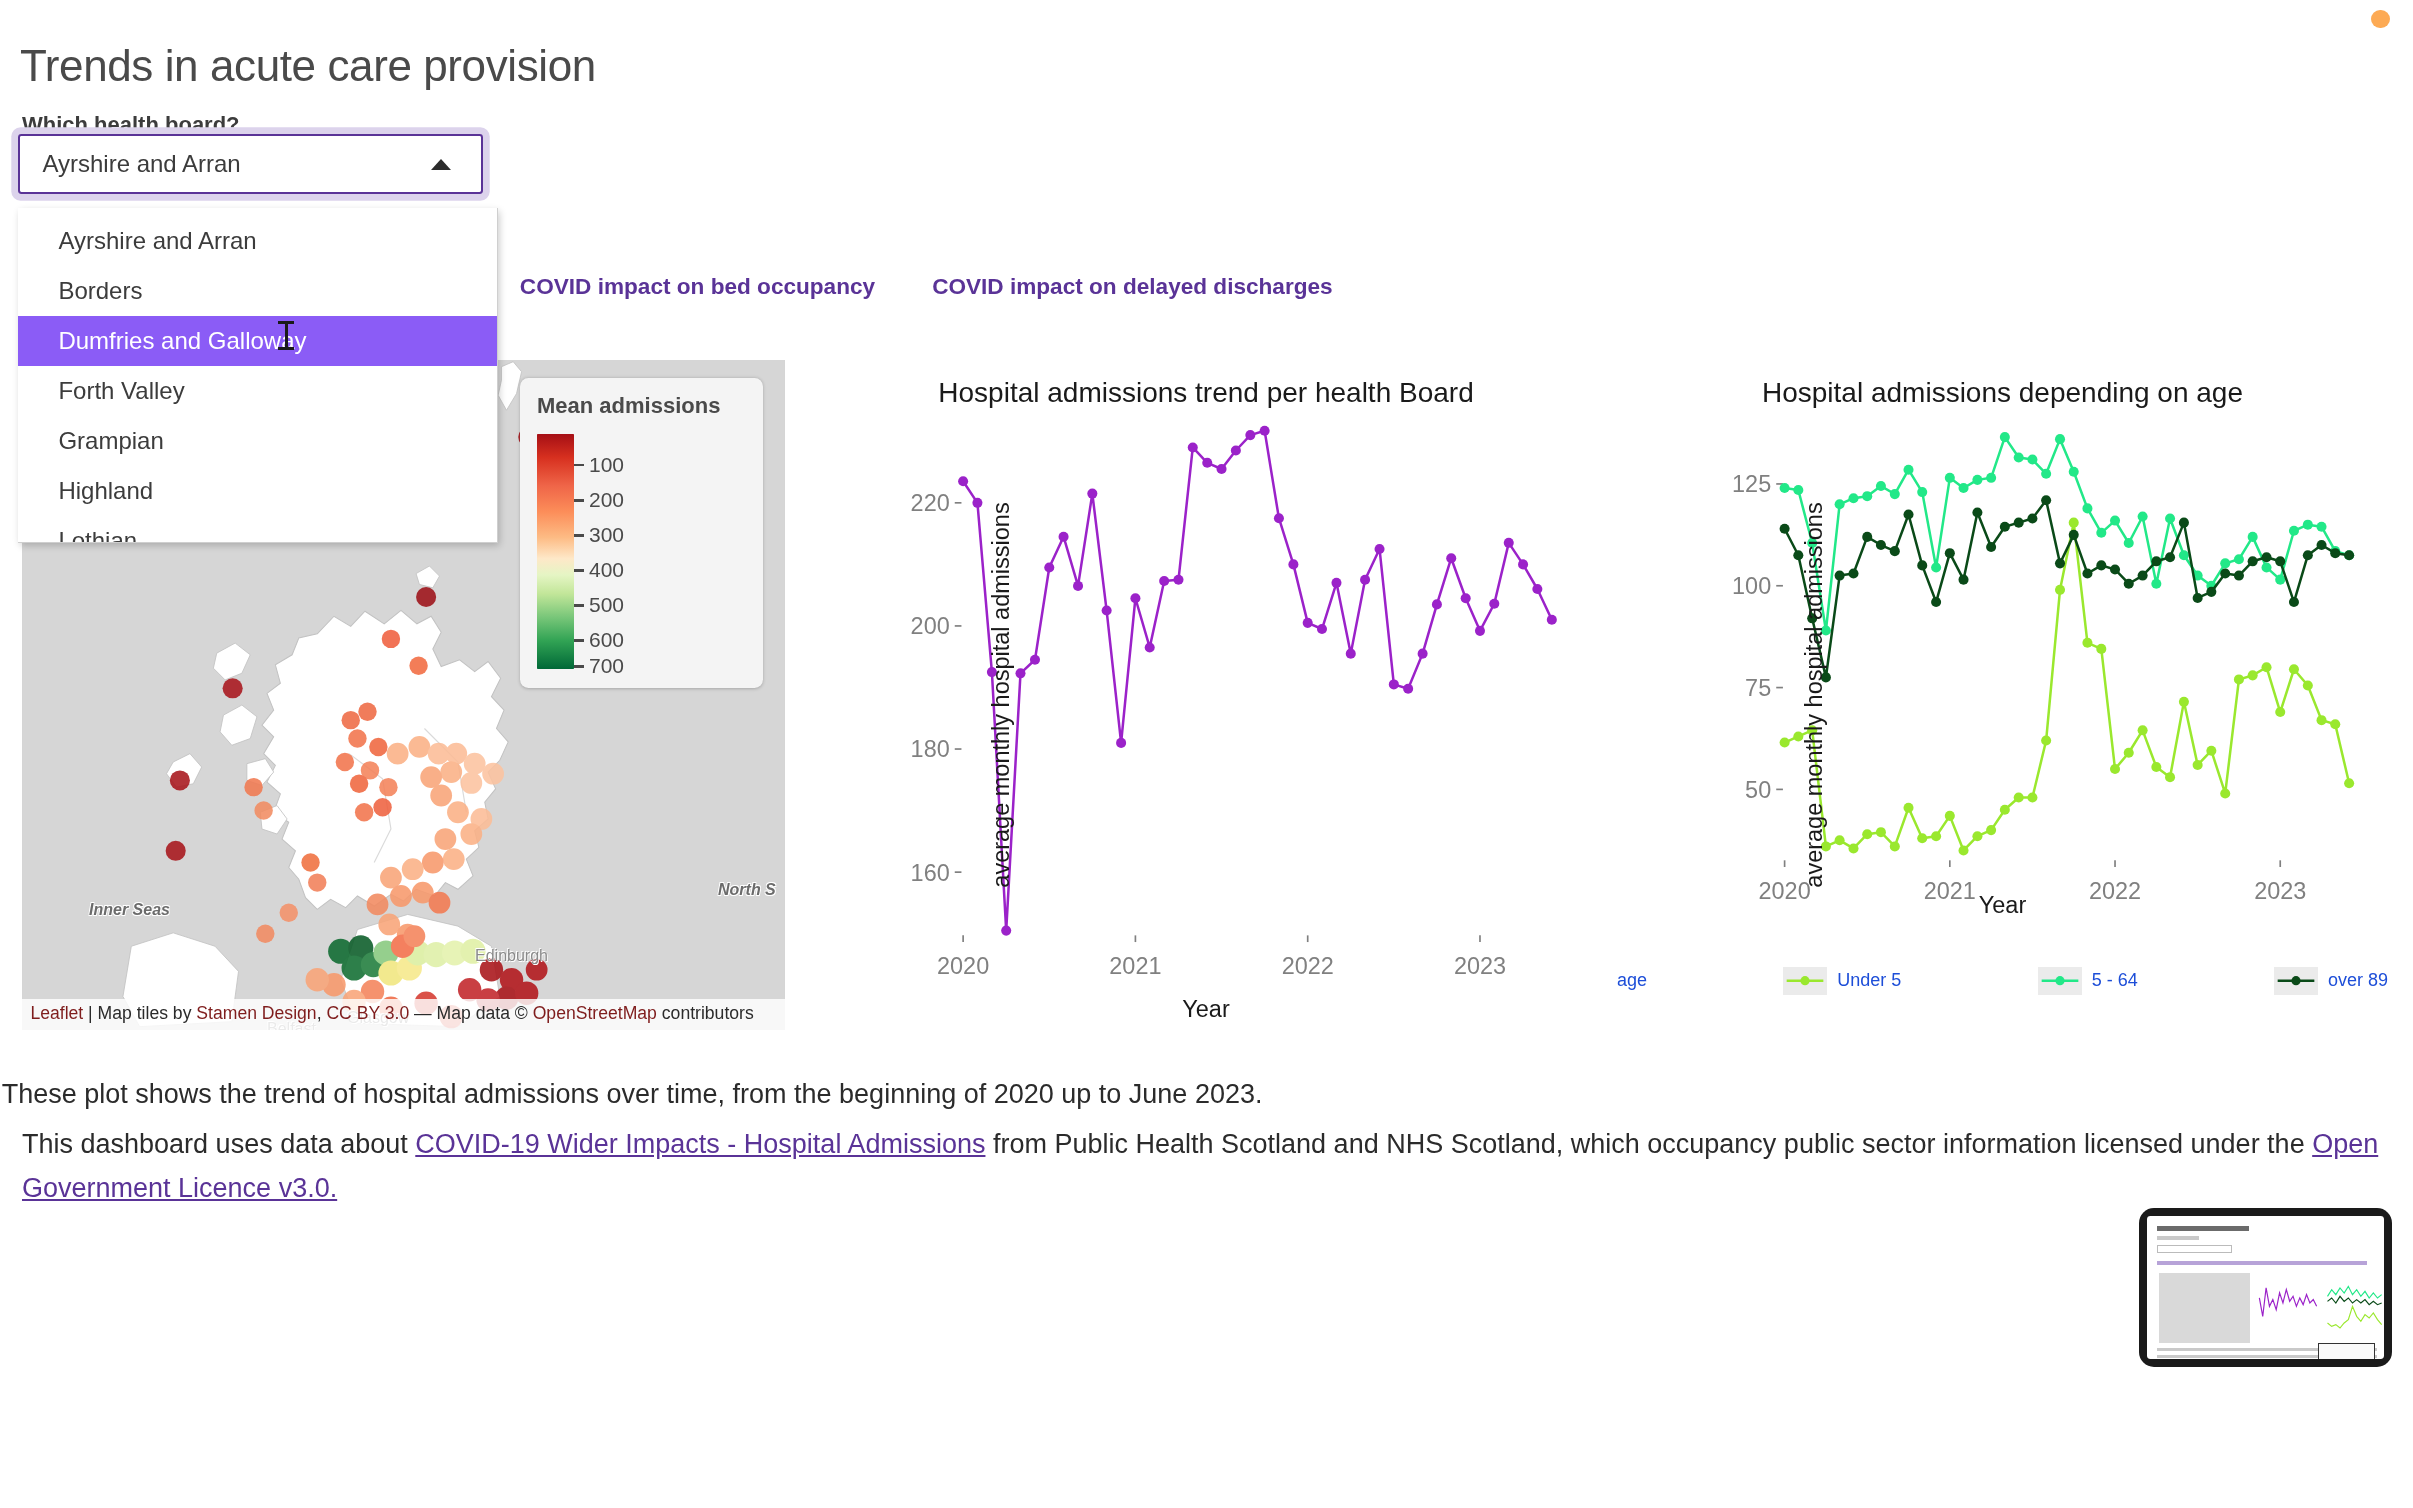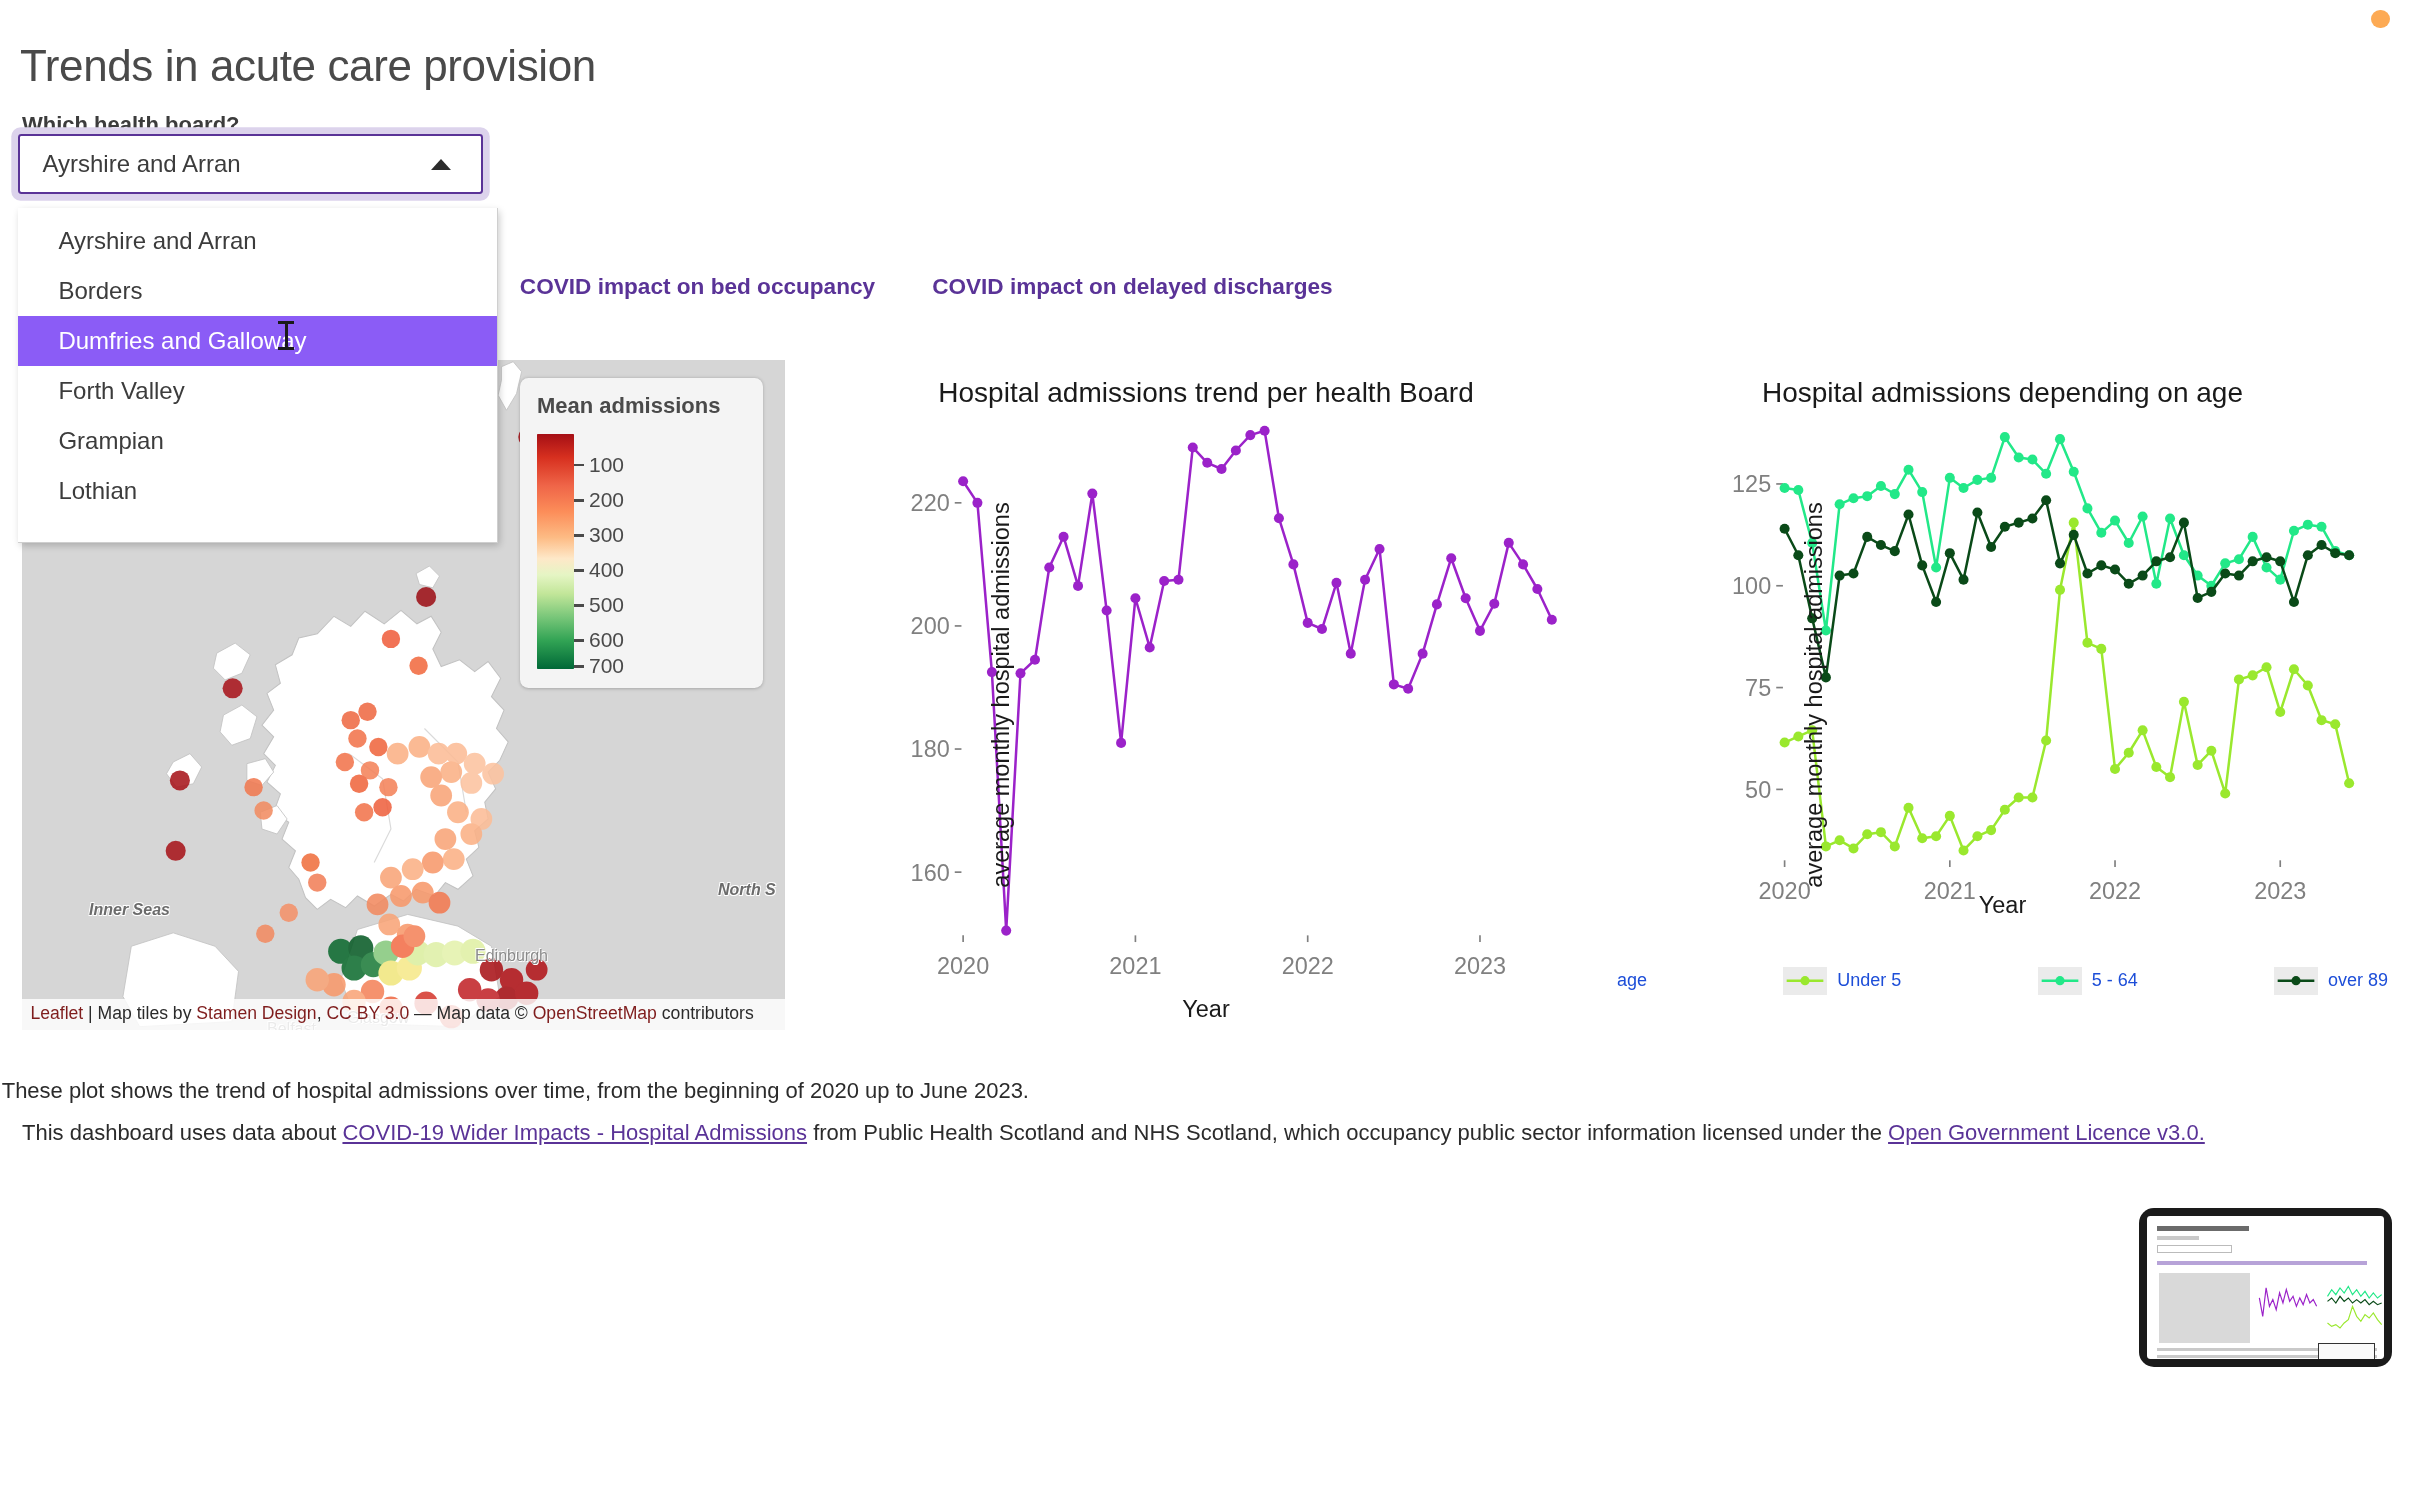--- a/index.html
+++ b/index.html
@@ -177,21 +177,21 @@
   }
   .legend-key {
     width: 44px; height: 28.5px; background: #ebebeb;
     display: inline-flex; align-items: center; justify-content: center;
   }
   .legend-entry { display: flex; align-items: center; gap: 10px; margin-left: 15px; }
 
   
   #footer {
     position: absolute; left: 0; top: 1073px; width: 2413px;
-    font-size: 22px; color: #2b2b2b; line-height: 1.62;
+    font-size: 27px; color: #2b2b2b; line-height: 1.62;
   }
   #footer p { margin: 0 0 6.7px 0; }
   #footer-p1 { padding-left: 1.7px; }
   #footer-p2 { padding-left: 22px; padding-right: 17px; }
   #footer a { color: #5a3397; text-decoration: underline; }
 
   
   #thumb {
     position: absolute; left: 2139px; top: 1208px;
     width: 253px; height: 159px;
@@ -216,20 +216,21 @@
   <span id="select-value">Ayrshire and Arran</span>
   <span id="select-caret"></span>
 </div>
 
 <div id="dropdown-menu">
   <div class="dropdown-item">Ayrshire and Arran</div>
   <div class="dropdown-item">Borders</div>
   <div class="dropdown-item selected">Dumfries and Galloway</div>
   <div class="dropdown-item">Forth Valley</div>
   <div class="dropdown-item">Grampian</div>
+  <div class="dropdown-item">Highland</div>
   <div class="dropdown-item">Lothian</div>
 </div>
 <div id="text-cursor"></div>
 
 <div id="tabs">
   <div class="tab">Winter/Summer effect</div>
   <div class="tab">COVID impact on bed occupancy</div>
   <div class="tab">COVID impact on delayed discharges</div>
 </div>
 

